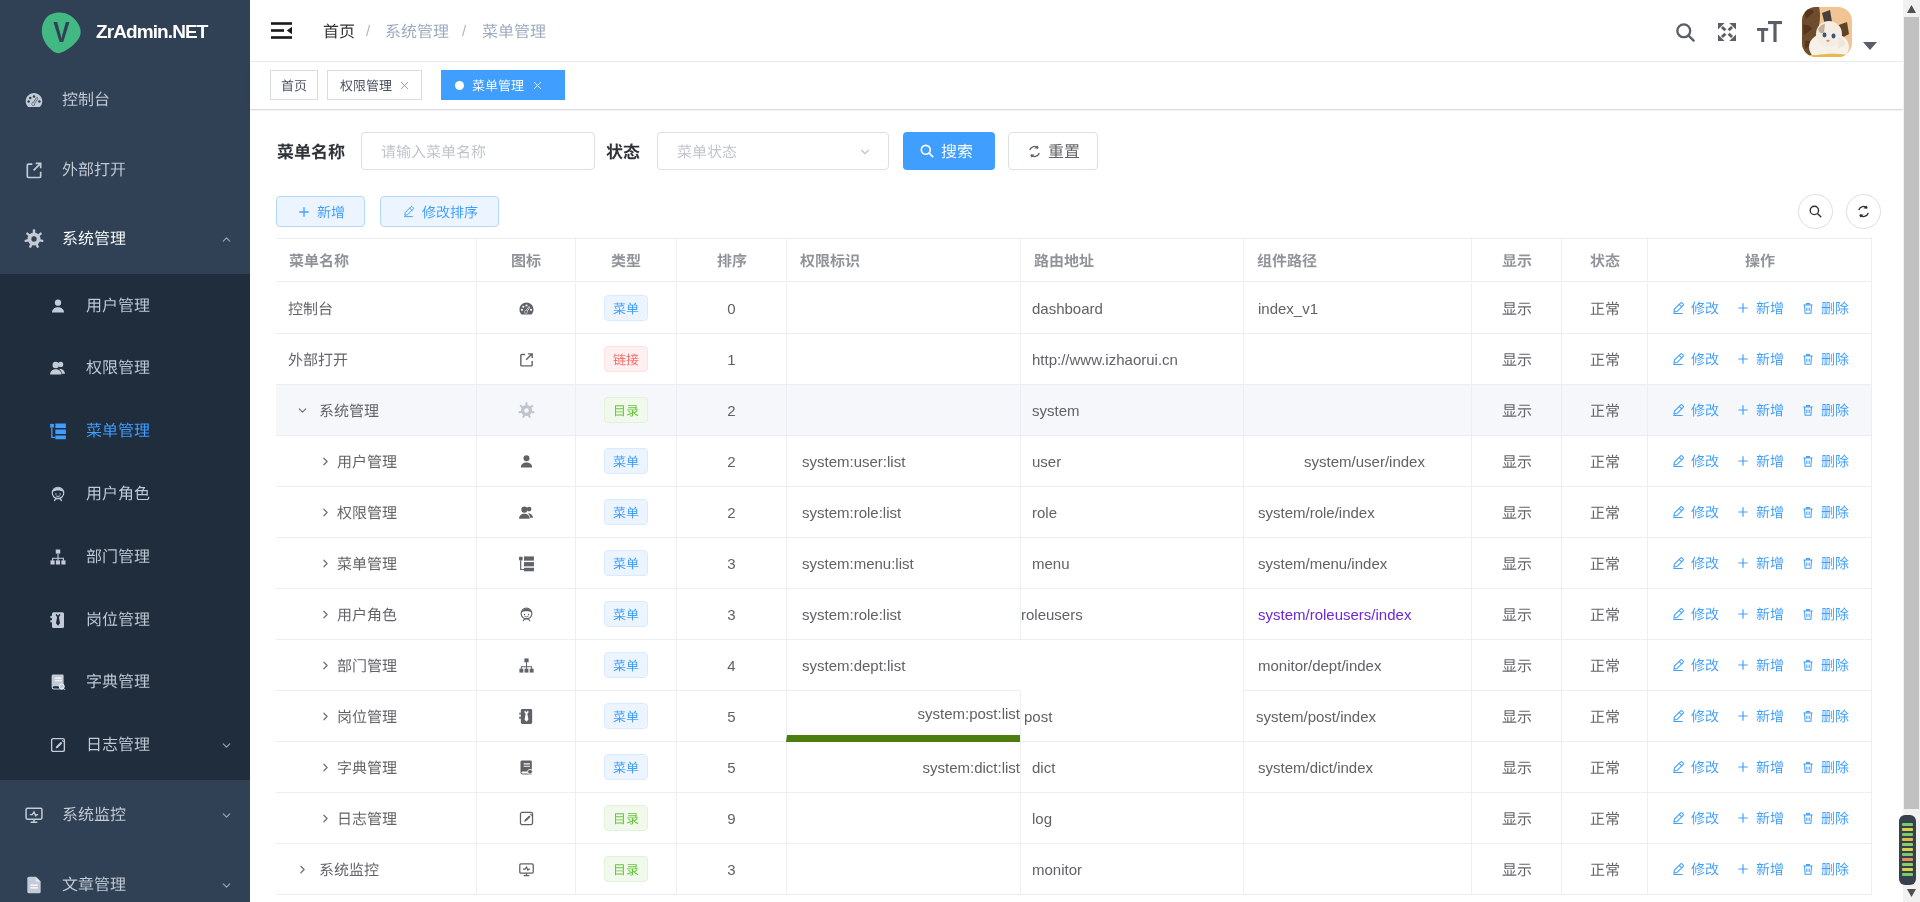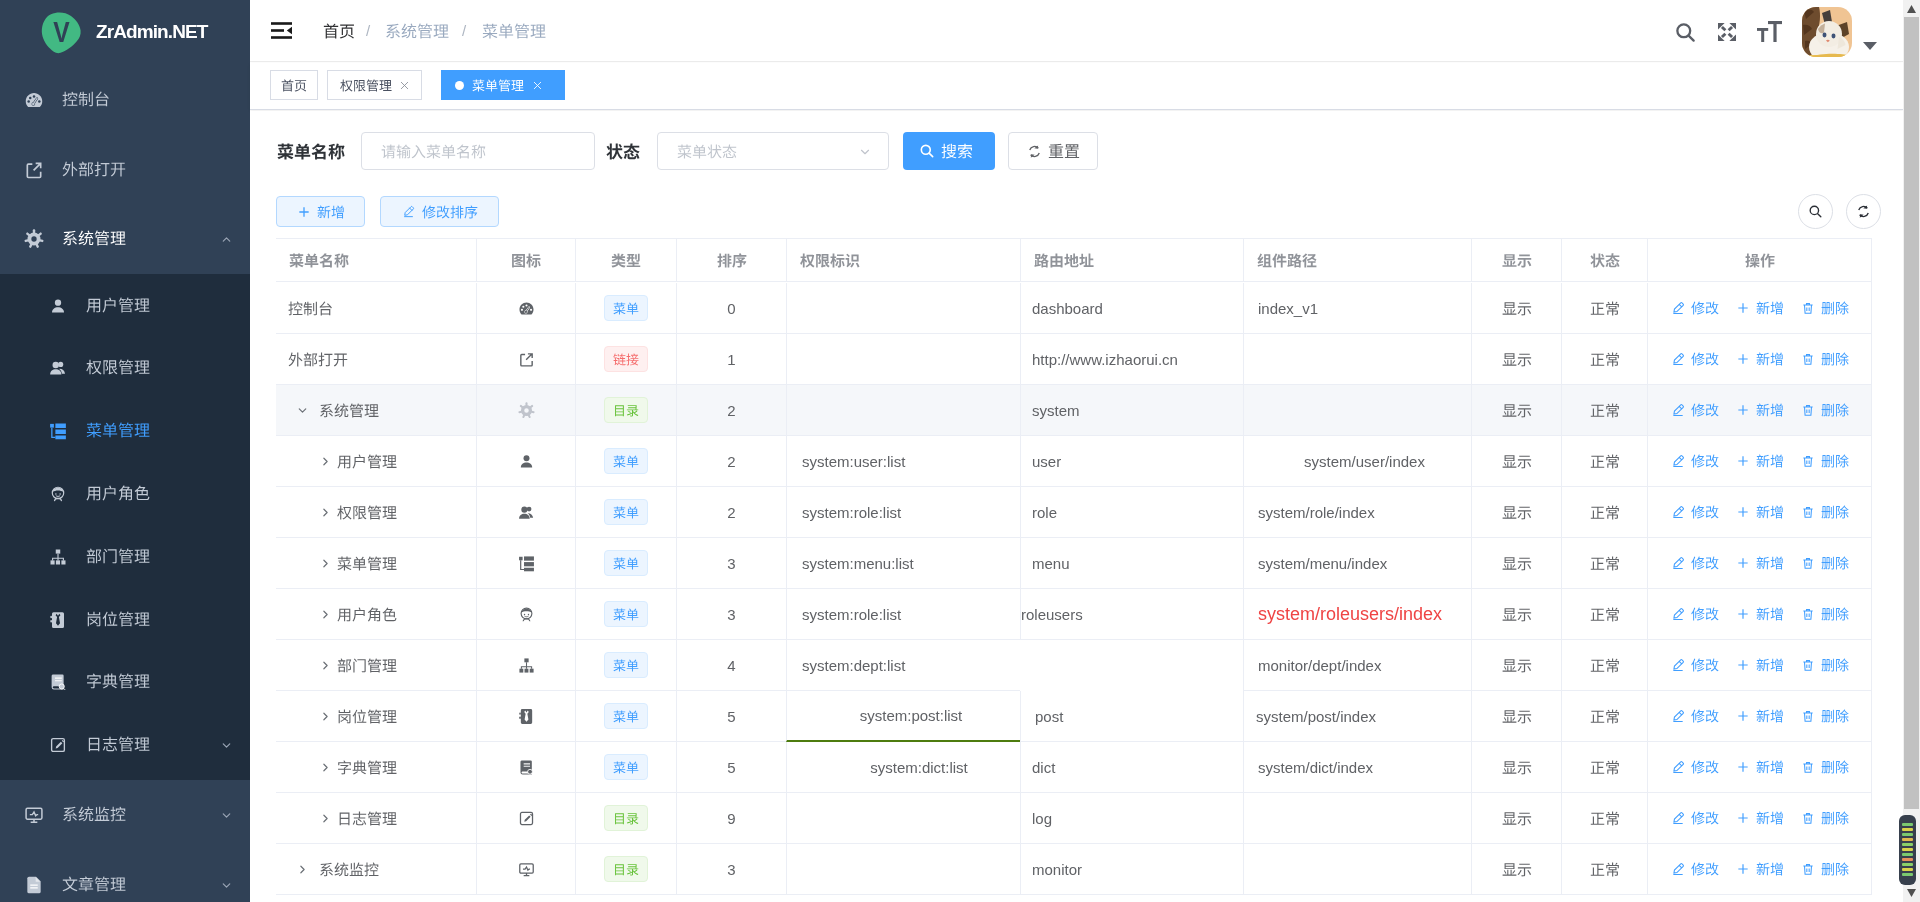--- a/index.html
+++ b/index.html
@@ -1304,21 +1304,21 @@
     <div class="ab fx" style="position:absolute;left:400px;top:351px;width:110px;height:51px;border-bottom:1px solid #ebeef5;border-left:1px solid #ebeef5;justify-content:center">
       <span style="color:#606266;font-size:15px">3</span>
     </div>
     <div class="ab fx" style="position:absolute;left:510px;top:351px;width:234px;height:51px;border-bottom:1px solid #ebeef5;border-left:1px solid #ebeef5;padding-left:15px;justify-content:flex-start">
       <span style="color:#606266;font-size:15px">system:role:list</span>
     </div>
     <div class="ab fx" style="position:absolute;left:744px;top:351px;width:223px;height:51px;border-bottom:1px solid #ebeef5;border-left:1px solid #ebeef5;justify-content:flex-start">
       <span style="color:#606266;font-size:15px">roleusers</span>
     </div>
     <div class="ab fx" style="position:absolute;left:967px;top:351px;width:228px;height:51px;border-bottom:1px solid #ebeef5;border-left:1px solid #ebeef5;padding-left:14px;justify-content:flex-start">
-      <span style="color:#ef4444;font-size:18px">system/roleusers/index</span>
+      <span style="color:#6d28d9;font-size:15px">system/roleusers/index</span>
     </div>
     <div class="ab fx" style="position:absolute;left:1195px;top:351px;width:90px;height:51px;border-bottom:1px solid #ebeef5;border-left:1px solid #ebeef5;justify-content:center">
       <svg width="30" height="15" viewBox="0 0 30 15" style="overflow:visible;fill:#606266;">
         <g transform="translate(0 13.2) scale(0.015000 -0.015000)">
           <use href="#g74"></use>
           <use href="#g75" x="1000"></use>
         </g>
       </svg>
     </div>
     <div class="ab fx" style="position:absolute;left:1285px;top:351px;width:86px;height:51px;border-bottom:1px solid #ebeef5;border-left:1px solid #ebeef5;justify-content:center">
@@ -1502,24 +1502,24 @@
           <g transform="translate(0 11.4) scale(0.013000 -0.013000)">
             <use href="#g15"></use>
             <use href="#g16" x="1000"></use>
           </g>
         </svg>
       </span>
     </div>
     <div class="ab fx" style="position:absolute;left:400px;top:453px;width:110px;height:51px;border-bottom:1px solid #ebeef5;border-left:1px solid #ebeef5;justify-content:center">
       <span style="color:#606266;font-size:15px">5</span>
     </div>
-    <div class="ab fx" style="position:absolute;left:510px;top:453px;width:234px;height:51px;border-bottom:2px solid #4d7c0f;border-left:1px solid #ebeef5;padding-left:15px;justify-content:center">
+    <div class="ab fx" style="position:absolute;left:510px;top:453px;width:234px;height:51px;border-bottom:7px solid #4d7c0f;border-left:1px solid #ebeef5;padding-left:15px;justify-content:flex-end">
       <span style="color:#606266;font-size:15px">system:post:list</span>
     </div>
-    <div class="ab fx" style="position:absolute;left:744px;top:453px;width:223px;height:51px;border-bottom:1px solid #ebeef5;border-left:1px solid #ebeef5;padding-left:14px;justify-content:flex-start">
+    <div class="ab fx" style="position:absolute;left:744px;top:453px;width:223px;height:51px;border-bottom:1px solid #ebeef5;border-left:1px solid #ebeef5;padding-left:3px;justify-content:flex-start">
       <span style="color:#606266;font-size:15px">post</span>
     </div>
     <div class="ab fx" style="position:absolute;left:967px;top:453px;width:228px;height:51px;border-bottom:1px solid #ebeef5;border-left:1px solid #ebeef5;padding-left:12px;justify-content:flex-start">
       <span style="color:#606266;font-size:15px">system/post/index</span>
     </div>
     <div class="ab fx" style="position:absolute;left:1195px;top:453px;width:90px;height:51px;border-bottom:1px solid #ebeef5;border-left:1px solid #ebeef5;justify-content:center">
       <svg width="30" height="15" viewBox="0 0 30 15" style="overflow:visible;fill:#606266;">
         <g transform="translate(0 13.2) scale(0.015000 -0.015000)">
           <use href="#g74"></use>
           <use href="#g75" x="1000"></use>
@@ -1606,21 +1606,21 @@
           <g transform="translate(0 11.4) scale(0.013000 -0.013000)">
             <use href="#g15"></use>
             <use href="#g16" x="1000"></use>
           </g>
         </svg>
       </span>
     </div>
     <div class="ab fx" style="position:absolute;left:400px;top:504px;width:110px;height:51px;border-bottom:1px solid #ebeef5;border-left:1px solid #ebeef5;justify-content:center">
       <span style="color:#606266;font-size:15px">5</span>
     </div>
-    <div class="ab fx" style="position:absolute;left:510px;top:504px;width:234px;height:51px;border-bottom:1px solid #ebeef5;border-left:1px solid #ebeef5;padding-left:31px;justify-content:center">
+    <div class="ab fx" style="position:absolute;left:510px;top:504px;width:234px;height:51px;border-bottom:1px solid #ebeef5;border-left:1px solid #ebeef5;padding-left:31px;justify-content:flex-end">
       <span style="color:#606266;font-size:15px">system:dict:list</span>
     </div>
     <div class="ab fx" style="position:absolute;left:744px;top:504px;width:223px;height:51px;border-bottom:1px solid #ebeef5;border-left:1px solid #ebeef5;padding-left:11px;justify-content:flex-start">
       <span style="color:#606266;font-size:15px">dict</span>
     </div>
     <div class="ab fx" style="position:absolute;left:967px;top:504px;width:228px;height:51px;border-bottom:1px solid #ebeef5;border-left:1px solid #ebeef5;padding-left:14px;justify-content:flex-start">
       <span style="color:#606266;font-size:15px">system/dict/index</span>
     </div>
     <div class="ab fx" style="position:absolute;left:1195px;top:504px;width:90px;height:51px;border-bottom:1px solid #ebeef5;border-left:1px solid #ebeef5;justify-content:center">
       <svg width="30" height="15" viewBox="0 0 30 15" style="overflow:visible;fill:#606266;">

